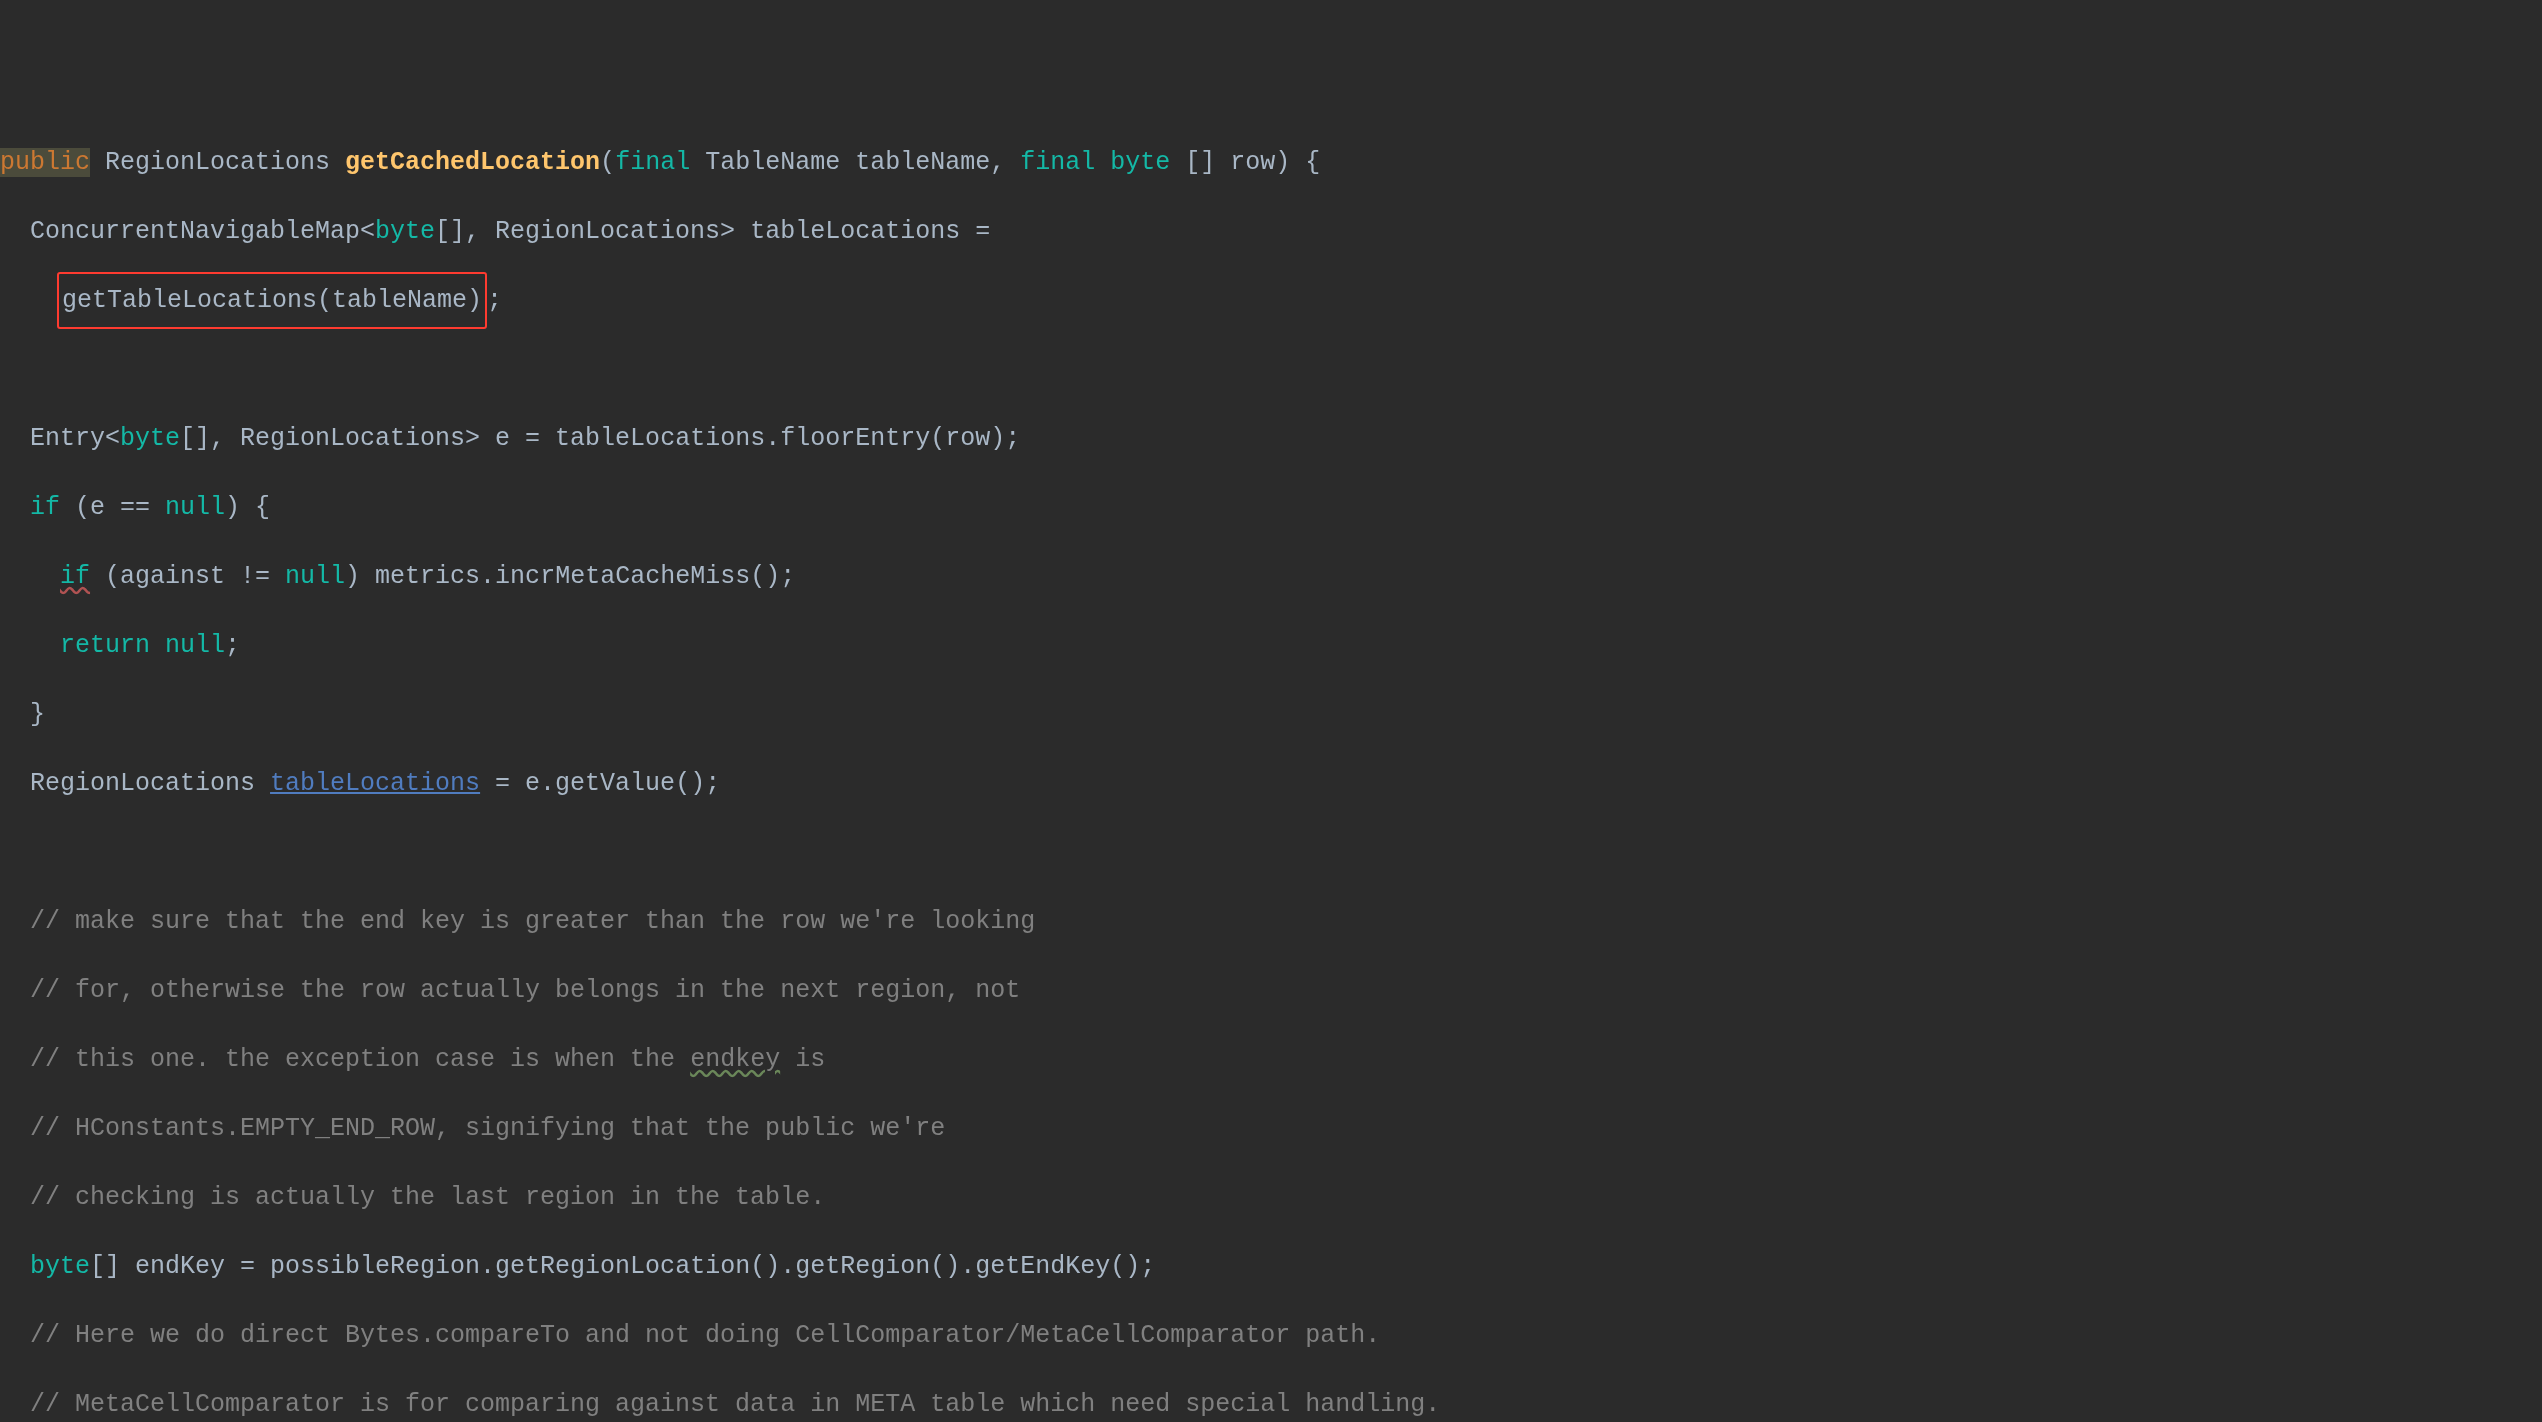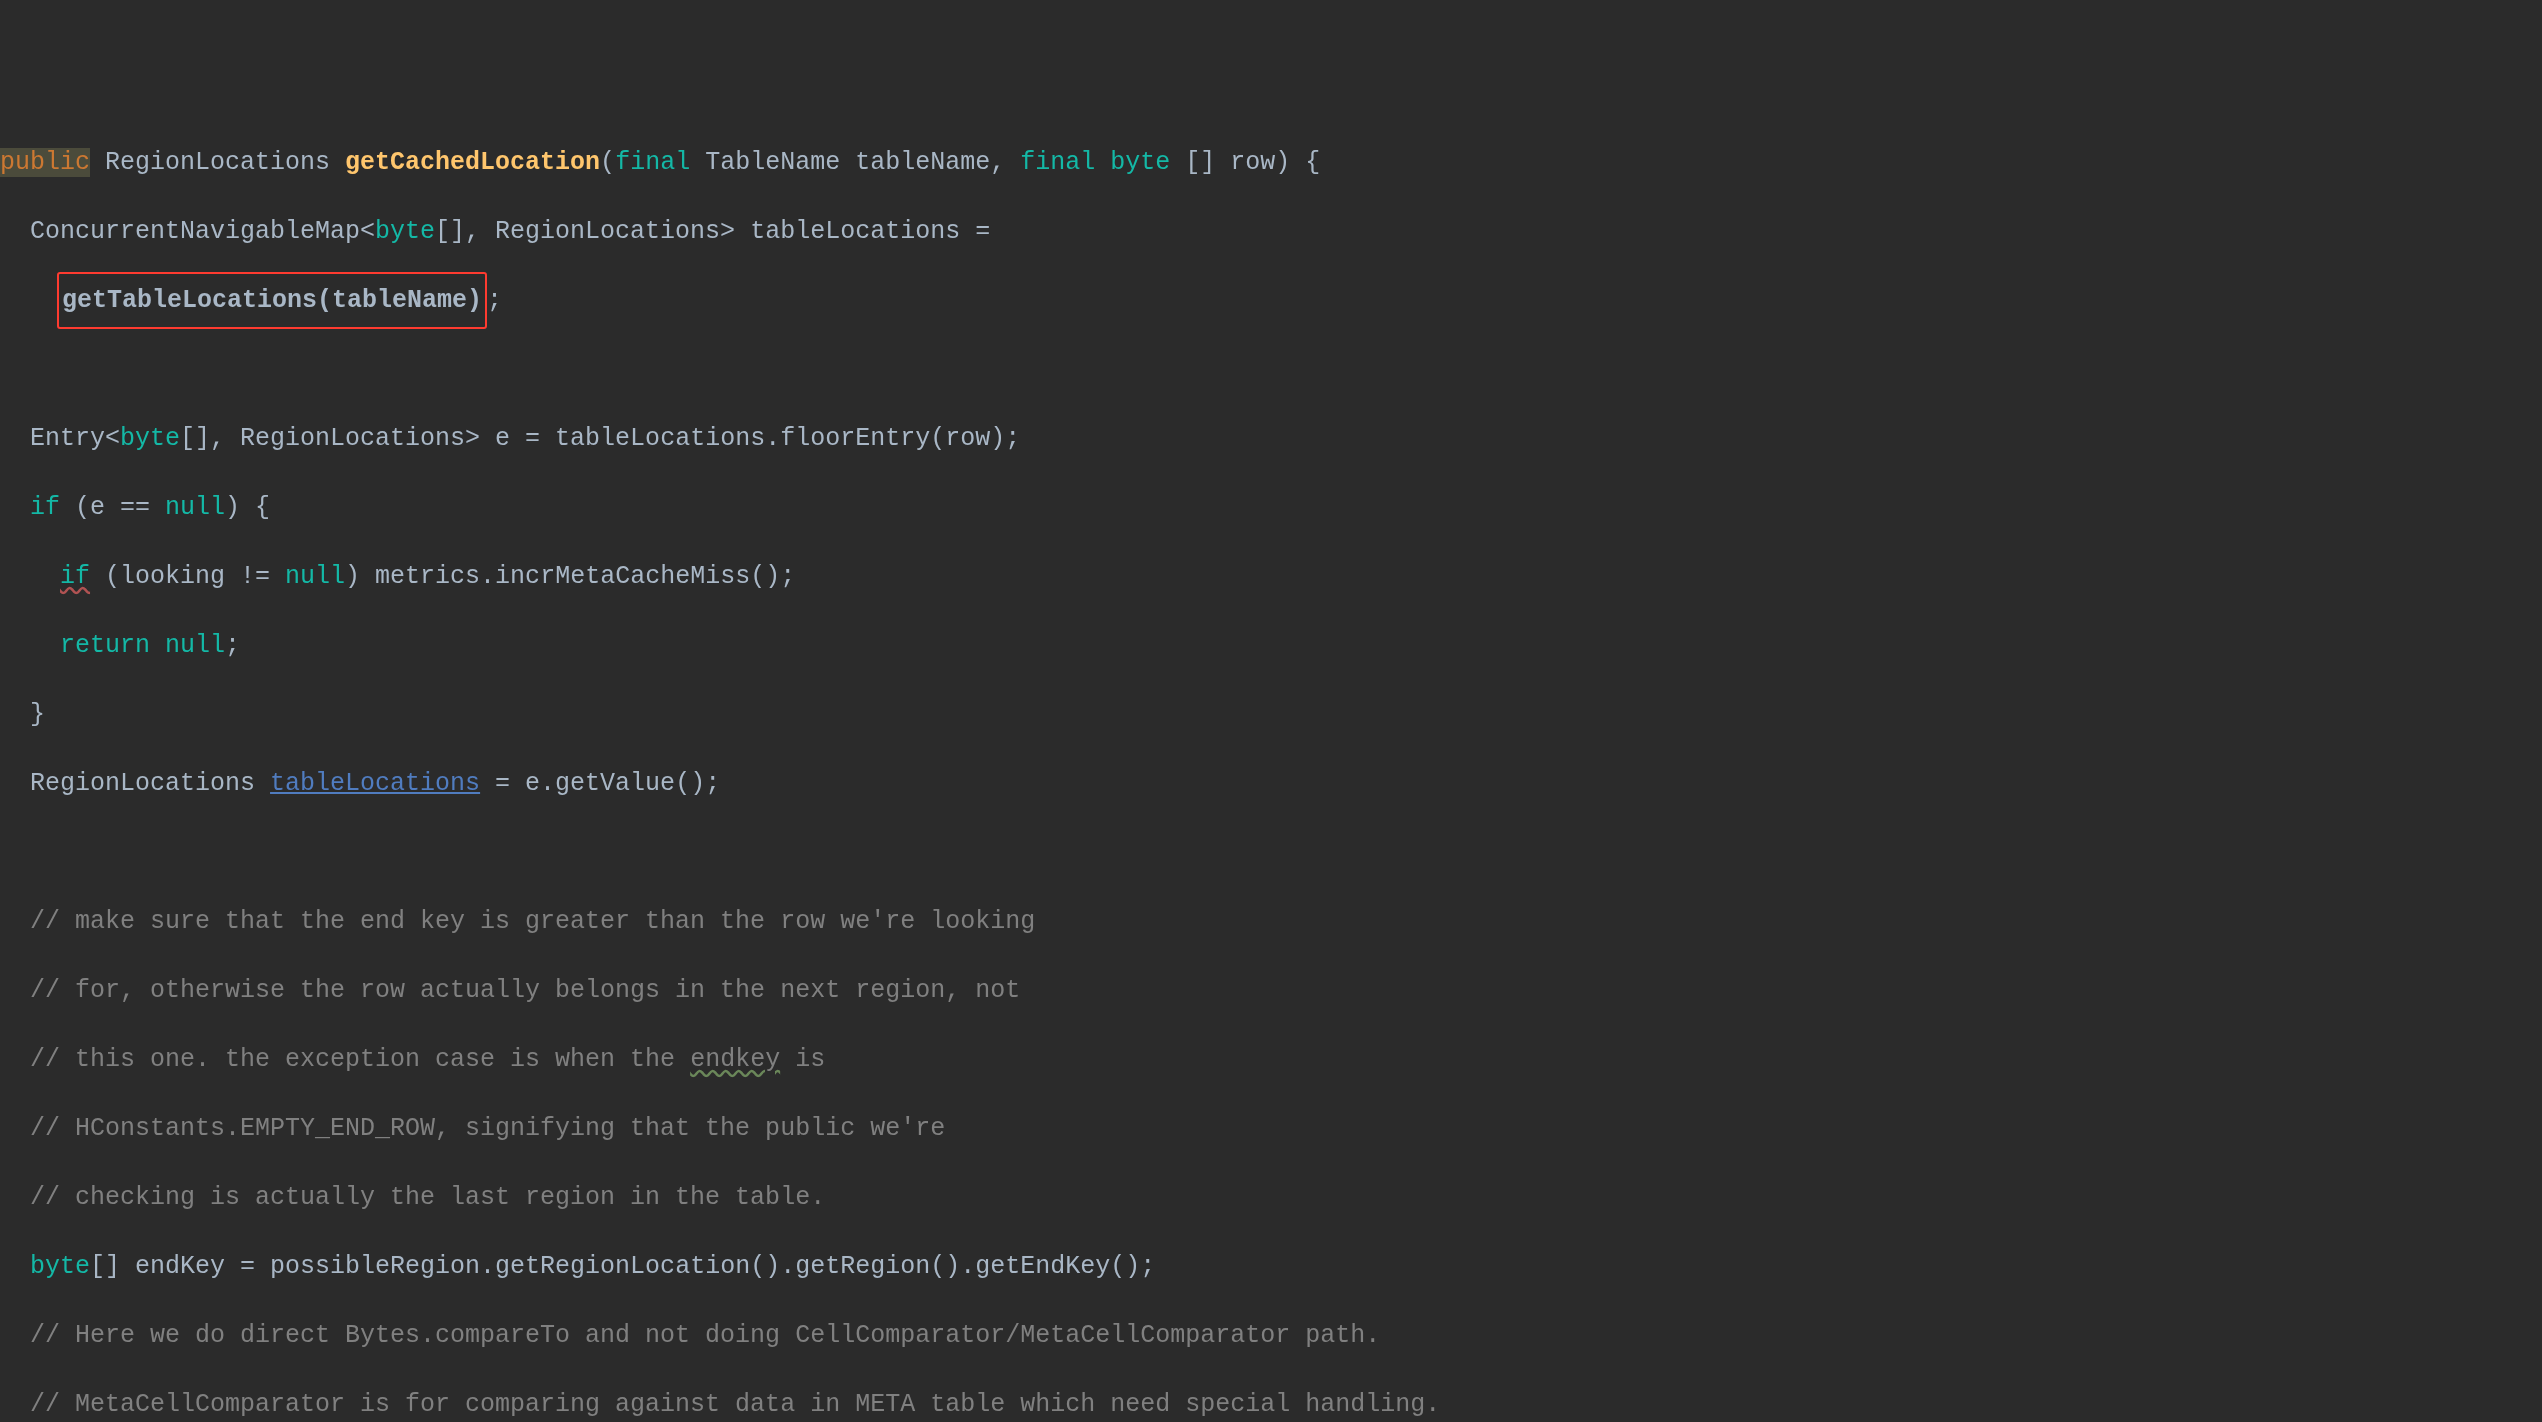--- a/index.html
+++ b/index.html
@@ -18,36 +18,35 @@
   .kw-hl { color: #cc7832; background: #4b4b3b; }
   .fn { color: #ffc66d; font-weight: bold; }
   .comment { color: #808080; }
   .link { color: #507cbf; text-decoration: underline; text-decoration-style: solid; }
   .spellwarn { text-decoration: underline wavy #6a8759; text-underline-offset: 3px; }
   .redbox {
     border: 2.5px solid #ff3b30;
     border-radius: 3px;
     padding: 12px 3px;
     margin-left: -3px;
-    font-weight: bold;
   }
   .warn-red { text-decoration: underline wavy #b15252; text-underline-offset: 3px; }
 </style>
 </head>
 <body>
 
 
 
 <div class="line"><span class="kw-hl">public</span><span> RegionLocations </span><span class="fn">getCachedLocation</span><span>(</span><span class="kw">final</span><span> TableName tableName, </span><span class="kw">final</span><span> </span><span class="kw">byte</span><span> [] row) {</span></div>
 <div class="line"><span>  ConcurrentNavigableMap&lt;</span><span class="kw">byte</span><span>[], RegionLocations&gt; tableLocations =</span></div>
 <div class="line"><span>    </span><span class="redbox">getTableLocations(tableName)</span><span>;</span></div>
 <div class="line"> </div>
 <div class="line"><span>  Entry&lt;</span><span class="kw">byte</span><span>[], RegionLocations&gt; e = tableLocations.floorEntry(row);</span></div>
 <div class="line"><span>  </span><span class="kw">if</span><span> (e == </span><span class="kw">null</span><span>) {</span></div>
-<div class="line"><span>    </span><span class="kw warn-red">if</span><span> (looking != </span><span class="kw">null</span><span>) metrics.incrMetaCacheMiss();</span></div>
+<div class="line"><span>    </span><span class="kw warn-red">if</span><span> (against != </span><span class="kw">null</span><span>) metrics.incrMetaCacheMiss();</span></div>
 <div class="line"><span>    </span><span class="kw">return </span><span class="kw">null</span><span>;</span></div>
 <div class="line"><span>  }</span></div>
 <div class="line"><span>  RegionLocations </span><span class="link">tableLocations</span><span> = e.getValue();</span></div>
 <div class="line"> </div>
 <div class="line comment">  // make sure that the end key is greater than the row we're looking</div>
 <div class="line comment">  // for, otherwise the row actually belongs in the next region, not</div>
 <div class="line comment"><span>  // this one. the exception case is when the </span><span class="spellwarn">endkey</span><span> is</span></div>
 <div class="line comment">  // HConstants.EMPTY_END_ROW, signifying that the public we're</div>
 <div class="line comment">  // checking is actually the last region in the table.</div>
 <div class="line"><span>  </span><span class="kw">byte</span><span>[] endKey = possibleRegion.getRegionLocation().getRegion().getEndKey();</span></div>

